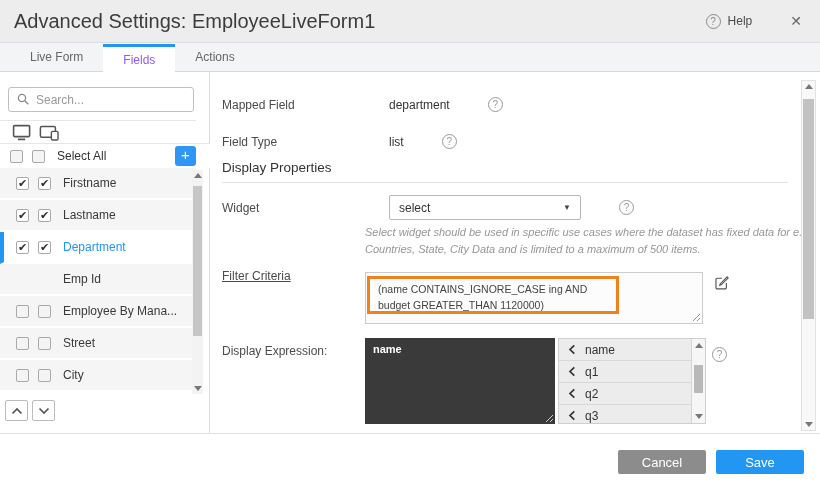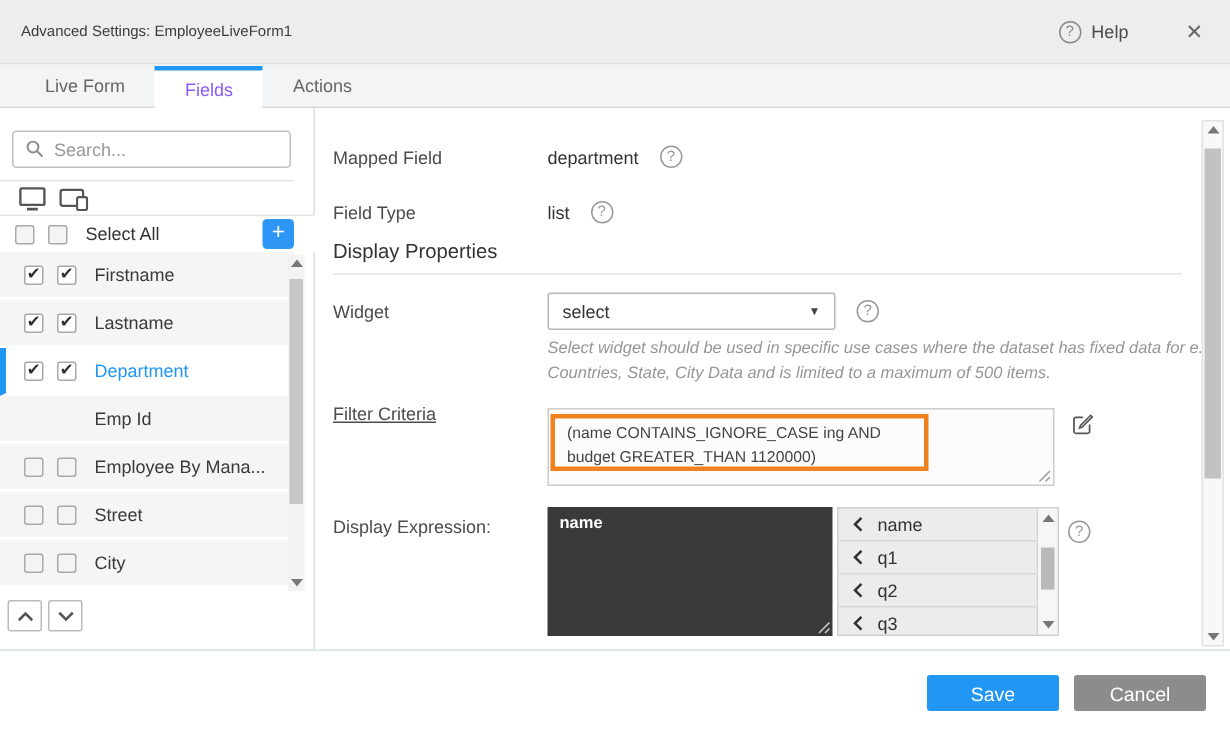--- a/index.html
+++ b/index.html
@@ -3,21 +3,21 @@
 <meta charset="utf-8">
 <style>
   * { margin:0; padding:0; box-sizing:border-box; }
   html,body { background:#fff; }
   body { font-family:"Liberation Sans", sans-serif; }
   .dialog { position:relative; width:820px; height:488px; background:#fff; overflow:hidden; }
 
   
   .titlebar { height:43px; background:#ededee; border-bottom:1px solid #dcdee2;
               display:flex; align-items:center; padding:0 18px 0 14px; }
-  .title { font-size:10px; color:#3c3c3c; }
+  .title { font-size:20px; color:#3c3c3c; }
   .title-actions { margin-left:auto; display:flex; align-items:center; }
   .help-circle { width:15px; height:15px; border:1px solid #8a8a8a; border-radius:50%;
                  color:#8a8a8a; font-size:10px; line-height:13px; text-align:center; display:inline-block; }
   .help-text { font-size:12px; color:#4a4a4a; margin-left:7px; }
   .close-x { font-size:14px; color:#666; margin-left:38px; cursor:default; }
 
   
   .tabbar { display:flex; align-items:flex-start; height:29px; background:#f3f4f6;
             border-bottom:1px solid #d5d8dd; padding-left:10px; position:relative; z-index:3; }
   .tab { height:29px; line-height:29px; padding:0 20px; font-size:12px; color:#666; }
@@ -65,21 +65,21 @@
   .tri-down { width:0; height:0; border-left:4px solid transparent; border-right:4px solid transparent;
               border-top:5px solid #777; }
   .side-scroll .tri-up { margin-top:3px; }
   .side-scroll .tri-down { margin-top:auto; margin-bottom:3px; }
   .move-buttons { position:absolute; top:328px; left:5px; display:flex; gap:4px; }
   .move-btn { width:23px; height:21px; border:1px solid #bbb; border-radius:2px; background:#fff;
               display:flex; align-items:center; justify-content:center; }
 
   
   .main { position:relative; flex:1; background:#fff; }
-  .prow { position:absolute; left:12px; right:30px; display:flex; align-items:center; }
+  .prow { position:absolute; left:12px; right:30px; display:flex; align-items:center;gap:24px; }
   .flabel { width:143px; font-size:12px; color:#4b4b4b; flex:0 0 143px; }
   .fvalue { font-size:12px; color:#333; }
   .help-sm { width:15px; height:15px; border:1px solid #999; border-radius:50%;
              color:#999; font-size:10px; line-height:13px; text-align:center;
              display:inline-block; margin-left:14px; flex:0 0 15px; }
   .row-mapped { top:25px; }
   .row-type { top:62px; }
   .section-title { position:absolute; top:88px; left:12px; font-size:13.5px; color:#333; }
   .hr { position:absolute; top:110px; left:12px; width:566px; border-top:1px solid #e3e3e3; }
   .row-widget { top:123px; }
@@ -348,16 +348,16 @@
     <div class="main-scrollbar">
       <span class="tri-up msb-up"></span>
       <div class="msb-track">
         <div class="msb-thumb"></div>
       </div>
       <span class="tri-down msb-down"></span>
     </div>
   </div>
 
   <div class="footer">
+    <button class="btn btn-cancel">Cancel</button>
     <button class="btn btn-save">Save</button>
-    <button class="btn btn-cancel">Cancel</button>
   </div>
 </div>
 
 </body></html>

